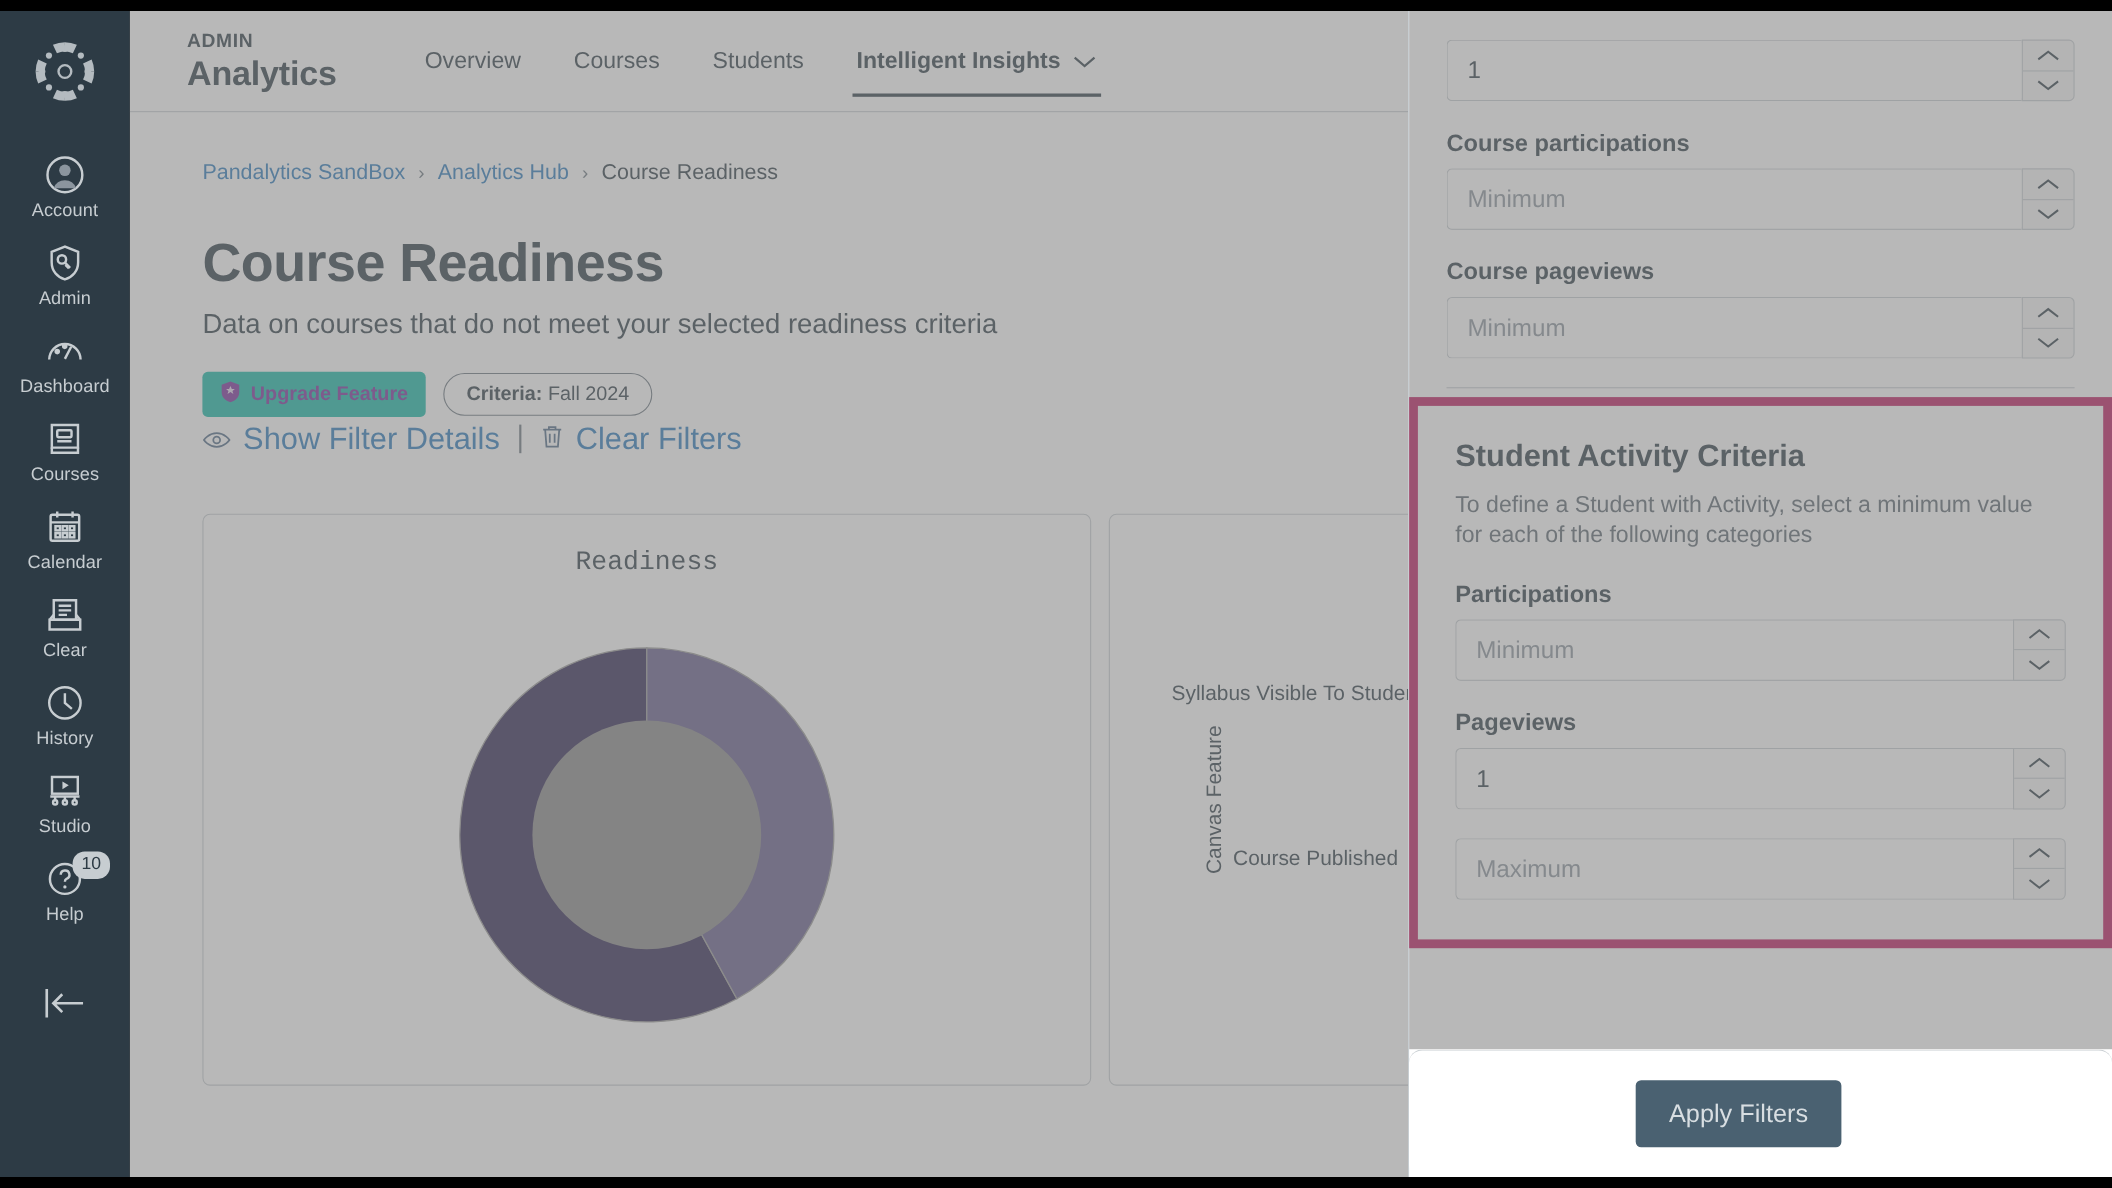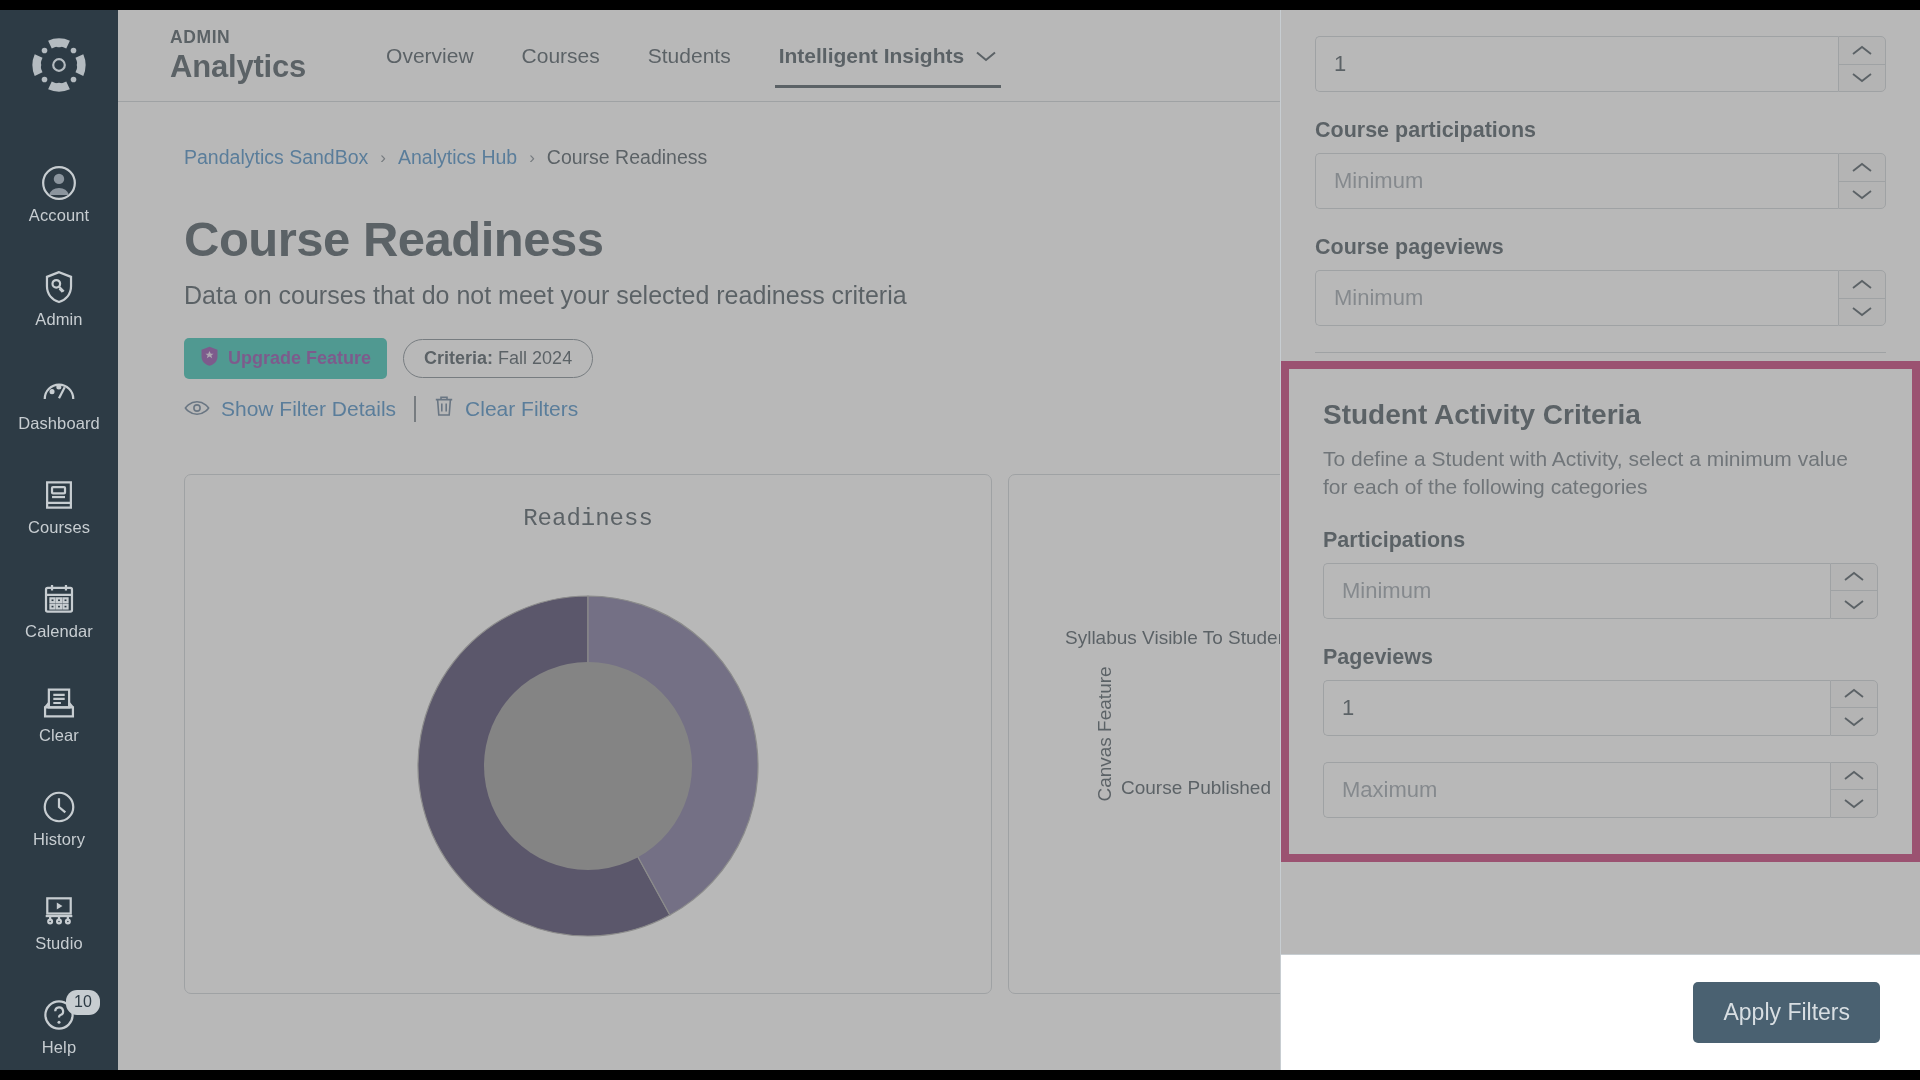--- a/index.html
+++ b/index.html
@@ -17,21 +17,20 @@
   }
 
   
   #globalnav {
     position: absolute; left: 0; top: 10px;
     width: 118px; height: 1060px;
     background: #2D3B45;
     display: flex; flex-direction: column; align-items: center;
     padding-top: 26px;
     z-index: 40;
-    gap: 24px;
   }
   .canvas-logo { width: 58px; height: 58px; margin-bottom: 36px; opacity: .88; }
   .nav-item {
     width: 118px;
     display: flex; flex-direction: column; align-items: center;
     padding: 9px 0 9px;
     cursor: pointer; position: relative;
   }
   .nav-ico { width: 40px; height: 40px; display:flex; align-items:center; justify-content:center; }
   .nav-ico svg { width: 38px; height: 38px; }
@@ -111,21 +110,21 @@
     border-radius: 5px; padding: 8px 16px;
     cursor: pointer;
   }
   .pill-criteria {
     border: 1px solid #6B7780; border-radius: 20px;
     font-size: 18px; color: #2D3B45;
     padding: 8px 20px; cursor: pointer;
   }
   .pill-criteria b { font-weight: 700; }
 
-  .linkrow { display:flex; align-items:center; gap: 18px; margin-top: 16px; font-size: 21px; }
+  .linkrow { display:flex; align-items:center; gap: 18px; margin-top: 4px; font-size: 28px; }
   .flink { display:flex; align-items:center; gap: 11px; color: #2B7ABC; cursor:pointer; }
   .vdiv { width: 2px; height: 26px; background: #6B7780; }
 
   
   .cards { display: flex; gap: 16px; margin-top: 52px; }
   .card {
     border: 1px solid #C7CDD1; border-radius: 7px;
     background: #fff; position: relative;
   }
   .card.readiness { width: 808px; height: 520px; font-family: Liberation Mono, monospace; }
@@ -200,22 +199,22 @@
     font-size: 28px; font-weight: 700; color: #2D3B45;
     margin-bottom: 14px;
   }
   #activity-block .desc {
     font-size: 21px; color: #5B6770; line-height: 1.35;
     margin-bottom: 26px;
   }
 
   #tray-footer {
     height: 116px; border-top: 1px solid #C7CDD1;
-    display:flex; align-items:center; justify-content:flex-end;
-    padding-right: 40px; background: #fff;
+    display:flex; align-items:center; justify-content:center;
+    padding-right: 40px; background: #fff; border-radius: 12px;
   }
   #apply-btn {
     background: #4A6171; color: #D8DEE2;
     border: none; border-radius: 5px;
     font-size: 23px; padding: 17px 30px;
     font-family: "Liberation Sans", sans-serif;
     cursor: default;
   }
 
   

